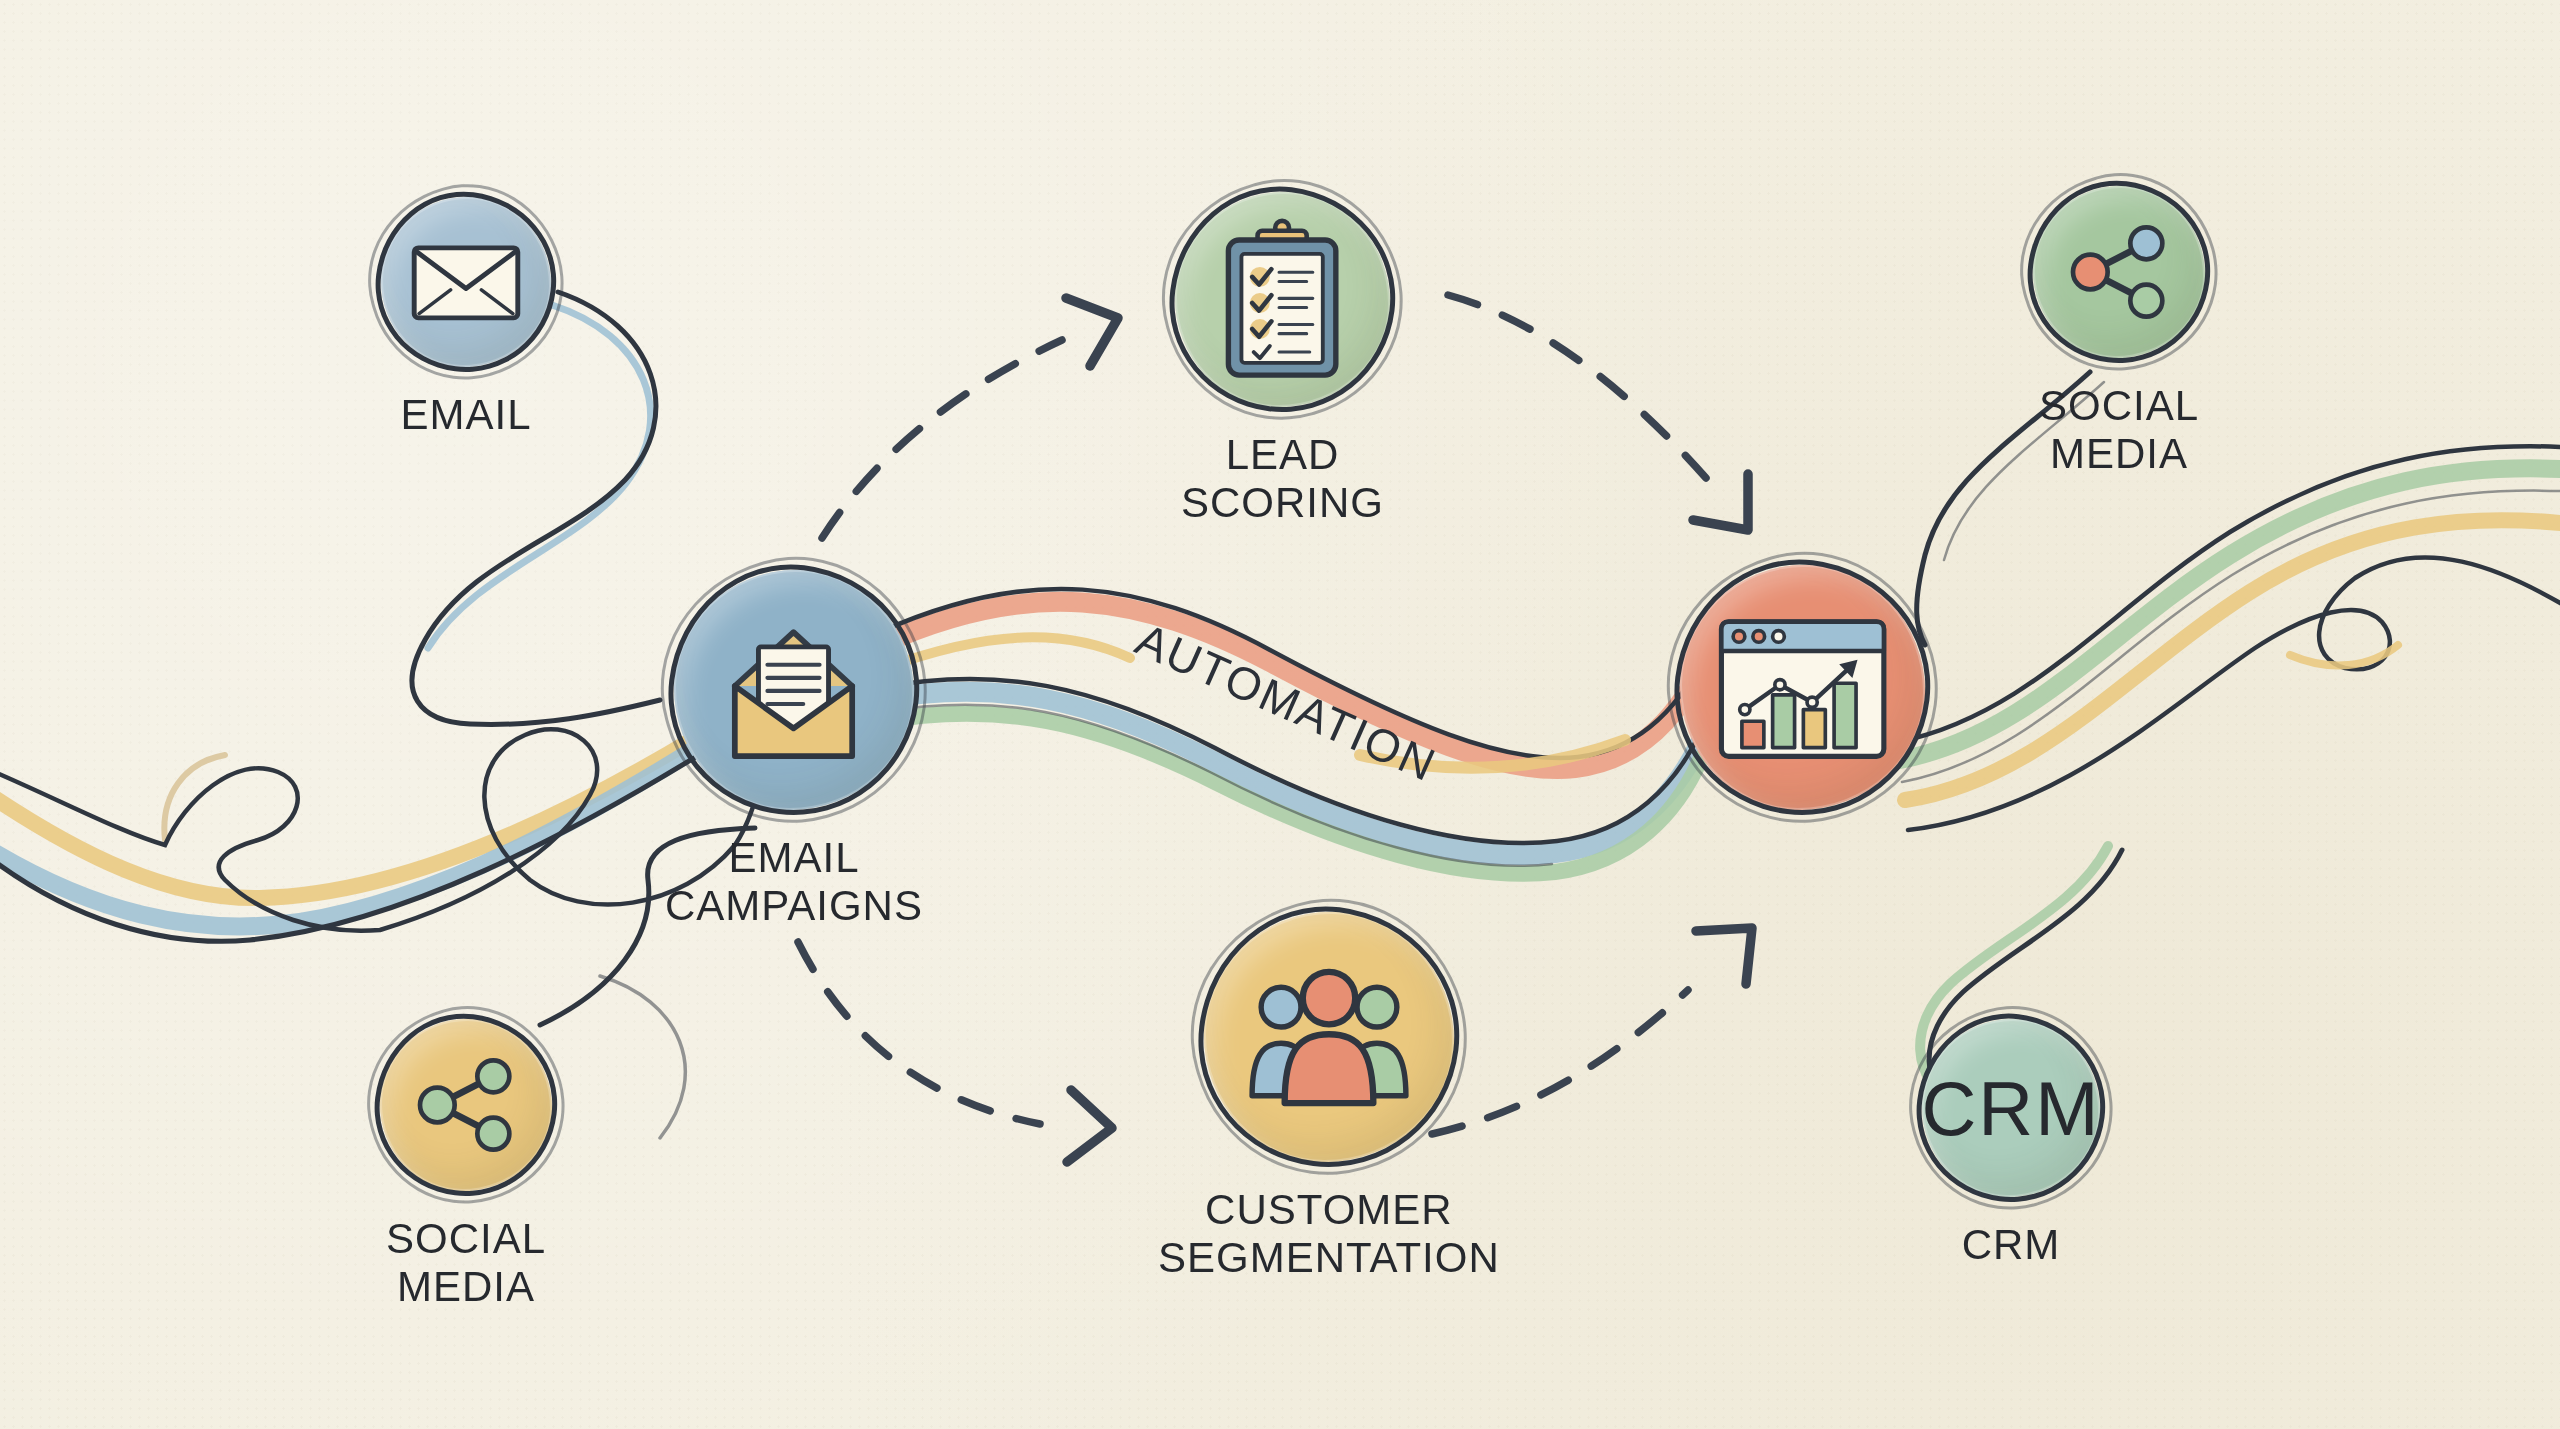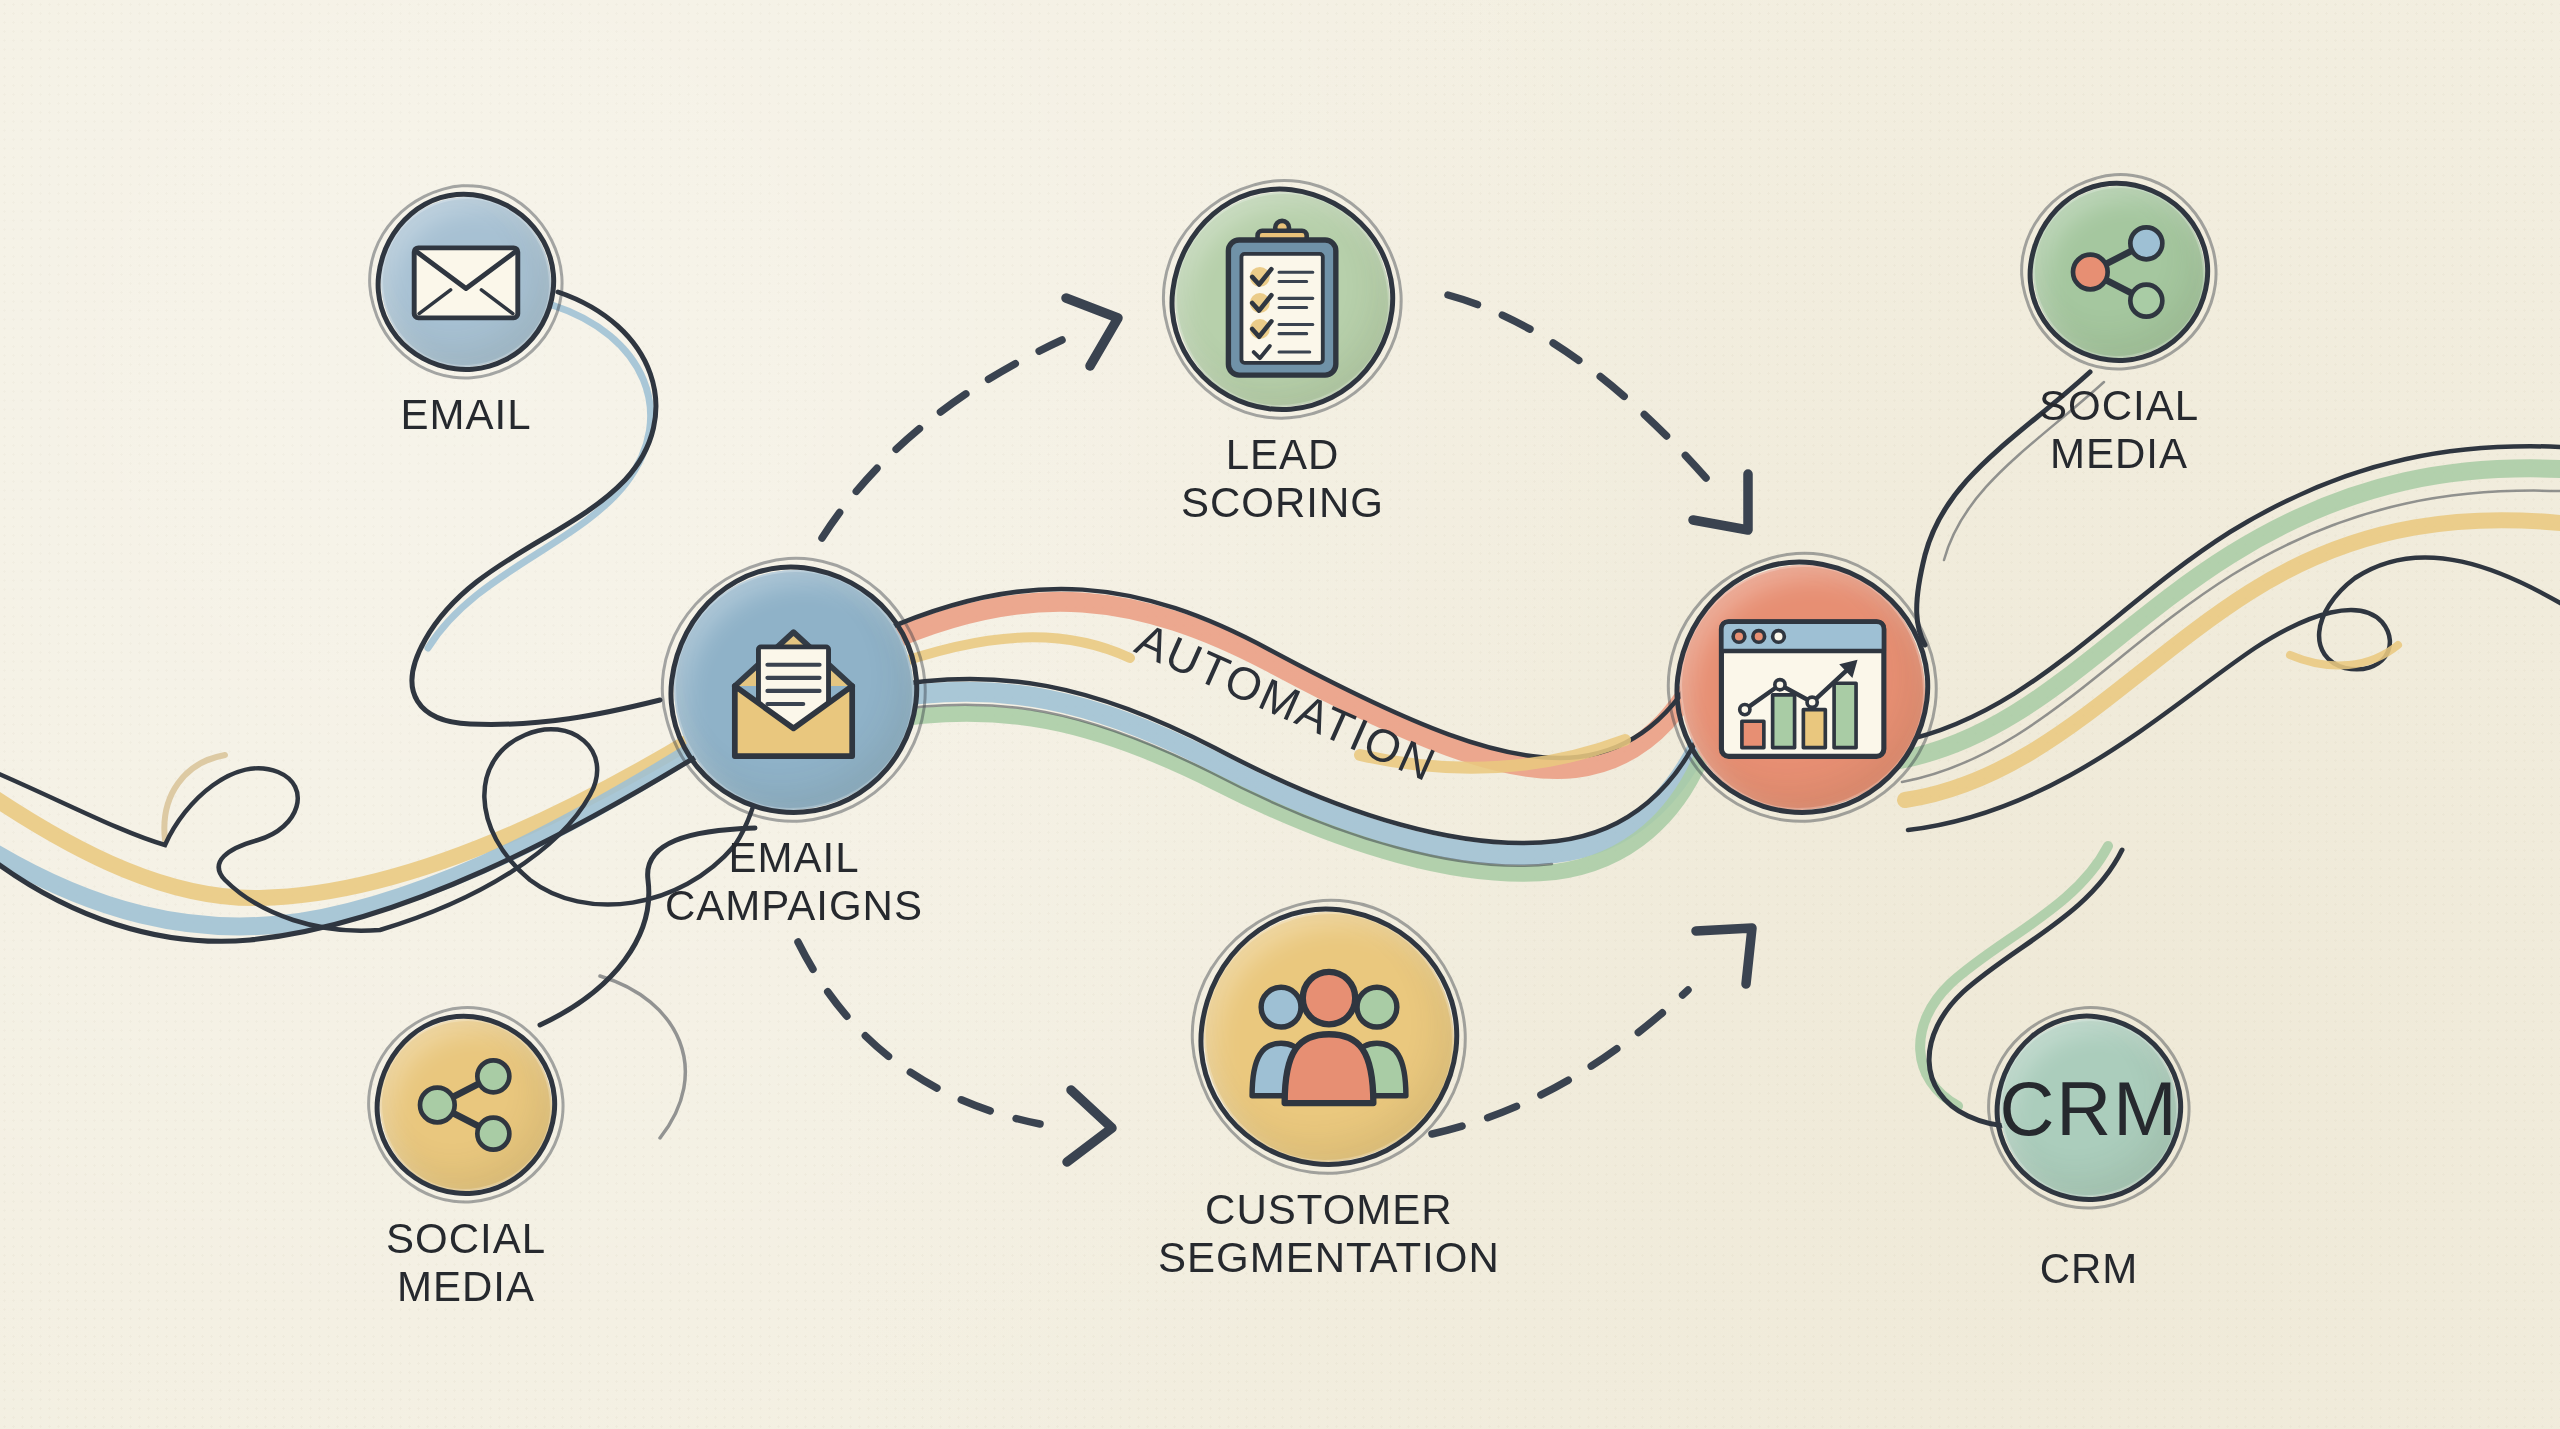--- a/index.html
+++ b/index.html
@@ -49,21 +49,21 @@
     color:var(--text);font-weight:500;text-align:center;white-space:pre-line;width:190%;}
   .badge{font-size:76px;font-weight:500;letter-spacing:2px;color:var(--text);}
 
   .n-email{left:381px;top:197px;--d:170px;}
   .n-lead-scoring{left:1175px;top:192px;--d:215px;}
   .n-social-top{left:2033px;top:186px;--d:172px;}
   .n-email-campaigns{left:665px;top:570px;--d:240px;}
   .n-analytics{left:1680px;top:565px;--d:245px;}
   .n-social-bottom{left:380px;top:1019px;--d:172px;}
   .n-customer-seg{left:1158px;top:912px;--d:250px;}
-  .n-crm{left:2000px;top:1019px;gap:24px;--d:178px;}
+  .n-crm{left:1922px;top:1019px;--d:178px;}
 
   
   .icon{display:block;}
   .si{stroke:var(--ink);stroke-linejoin:round;stroke-linecap:round;}
   .f-none{fill:none}.f-white{fill:var(--icon-white)}.f-coral{fill:var(--node-coral)}
   .f-green{fill:var(--ribbon-green)}.f-yellow{fill:var(--node-yellow)}
   .f-blue{fill:var(--ribbon-blue)}.f-slate{fill:var(--icon-slate)}
   .f-clip{fill:var(--icon-clip-yellow)}.f-ink{fill:var(--ink)}
   .thin{stroke:#3a4350;}
 

